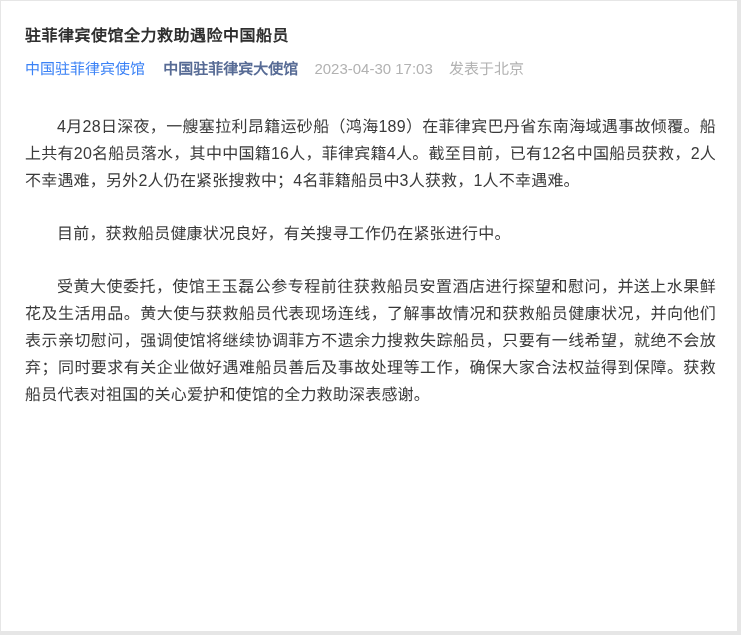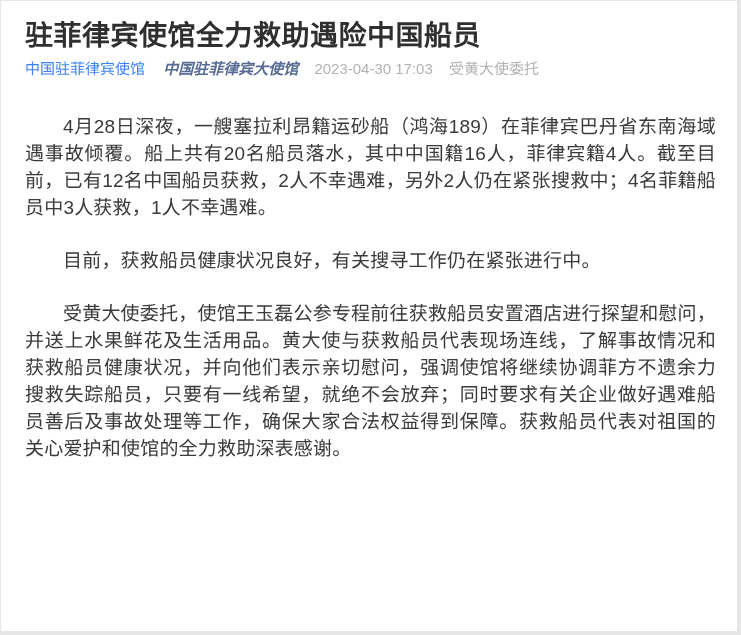--- a/index.html
+++ b/index.html
@@ -17,21 +17,21 @@
     left: 1px;
     right: 4px;
     bottom: 4px;
     background: #ffffff;
     box-sizing: border-box;
     padding: 20px 21px 0 24px;
     overflow: hidden;
   }
   .title {
     margin: 0;
-    font-size: 28px;
+    font-size: 16px;
     line-height: 30px;
     font-weight: 700;
     color: #2f2f2f;
     letter-spacing: 0.5px;
   }
   .byline {
     margin-top: 8px;
     font-size: 15px;
     line-height: 20px;
     white-space: nowrap;
@@ -39,51 +39,50 @@
   .byline .author {
     color: #3b82f6;
     margin-right: 14px;
   }
   .byline .account {
     color: #576b95;
     font-weight: 600;
     text-decoration: none;
     margin-right: 12px;
     cursor: pointer;
-    font-style: italic;
   }
   .byline .time,
   .byline .location {
     color: #b2b2b2;
     margin-right: 12px;
   }
   .content {
     padding-top: 34px;
   }
   .content p {
     margin: 0 0 26px 0;
-    font-size: 19px;
+    font-size: 16px;
     line-height: 27px;
     color: #3a3a3a;
     text-indent: 2em;
     text-align: justify;
     letter-spacing: 0.2px;
   }
 </style>
 </head>
 <body>
 
 <div class="page">
   <h1 class="title">驻菲律宾使馆全力救助遇险中国船员</h1>
 
   <div class="byline">
     <span class="author">中国驻菲律宾使馆</span>
     <a class="account">中国驻菲律宾大使馆</a>
     <span class="time">2023-04-30 17:03</span>
-    <span class="location">受黄大使委托</span>
+    <span class="location">发表于北京</span>
   </div>
 
   <div class="content">
     <p>4月28日深夜，一艘塞拉利昂籍运砂船（鸿海189）在菲律宾巴丹省东南海域遇事故倾覆。船上共有20名船员落水，其中中国籍16人，菲律宾籍4人。截至目前，已有12名中国船员获救，2人不幸遇难，另外2人仍在紧张搜救中；4名菲籍船员中3人获救，1人不幸遇难。</p>
     <p>目前，获救船员健康状况良好，有关搜寻工作仍在紧张进行中。</p>
     <p>受黄大使委托，使馆王玉磊公参专程前往获救船员安置酒店进行探望和慰问，并送上水果鲜花及生活用品。黄大使与获救船员代表现场连线，了解事故情况和获救船员健康状况，并向他们表示亲切慰问，强调使馆将继续协调菲方不遗余力搜救失踪船员，只要有一线希望，就绝不会放弃；同时要求有关企业做好遇难船员善后及事故处理等工作，确保大家合法权益得到保障。获救船员代表对祖国的关心爱护和使馆的全力救助深表感谢。</p>
   </div>
 </div>
 
 </body></html>

